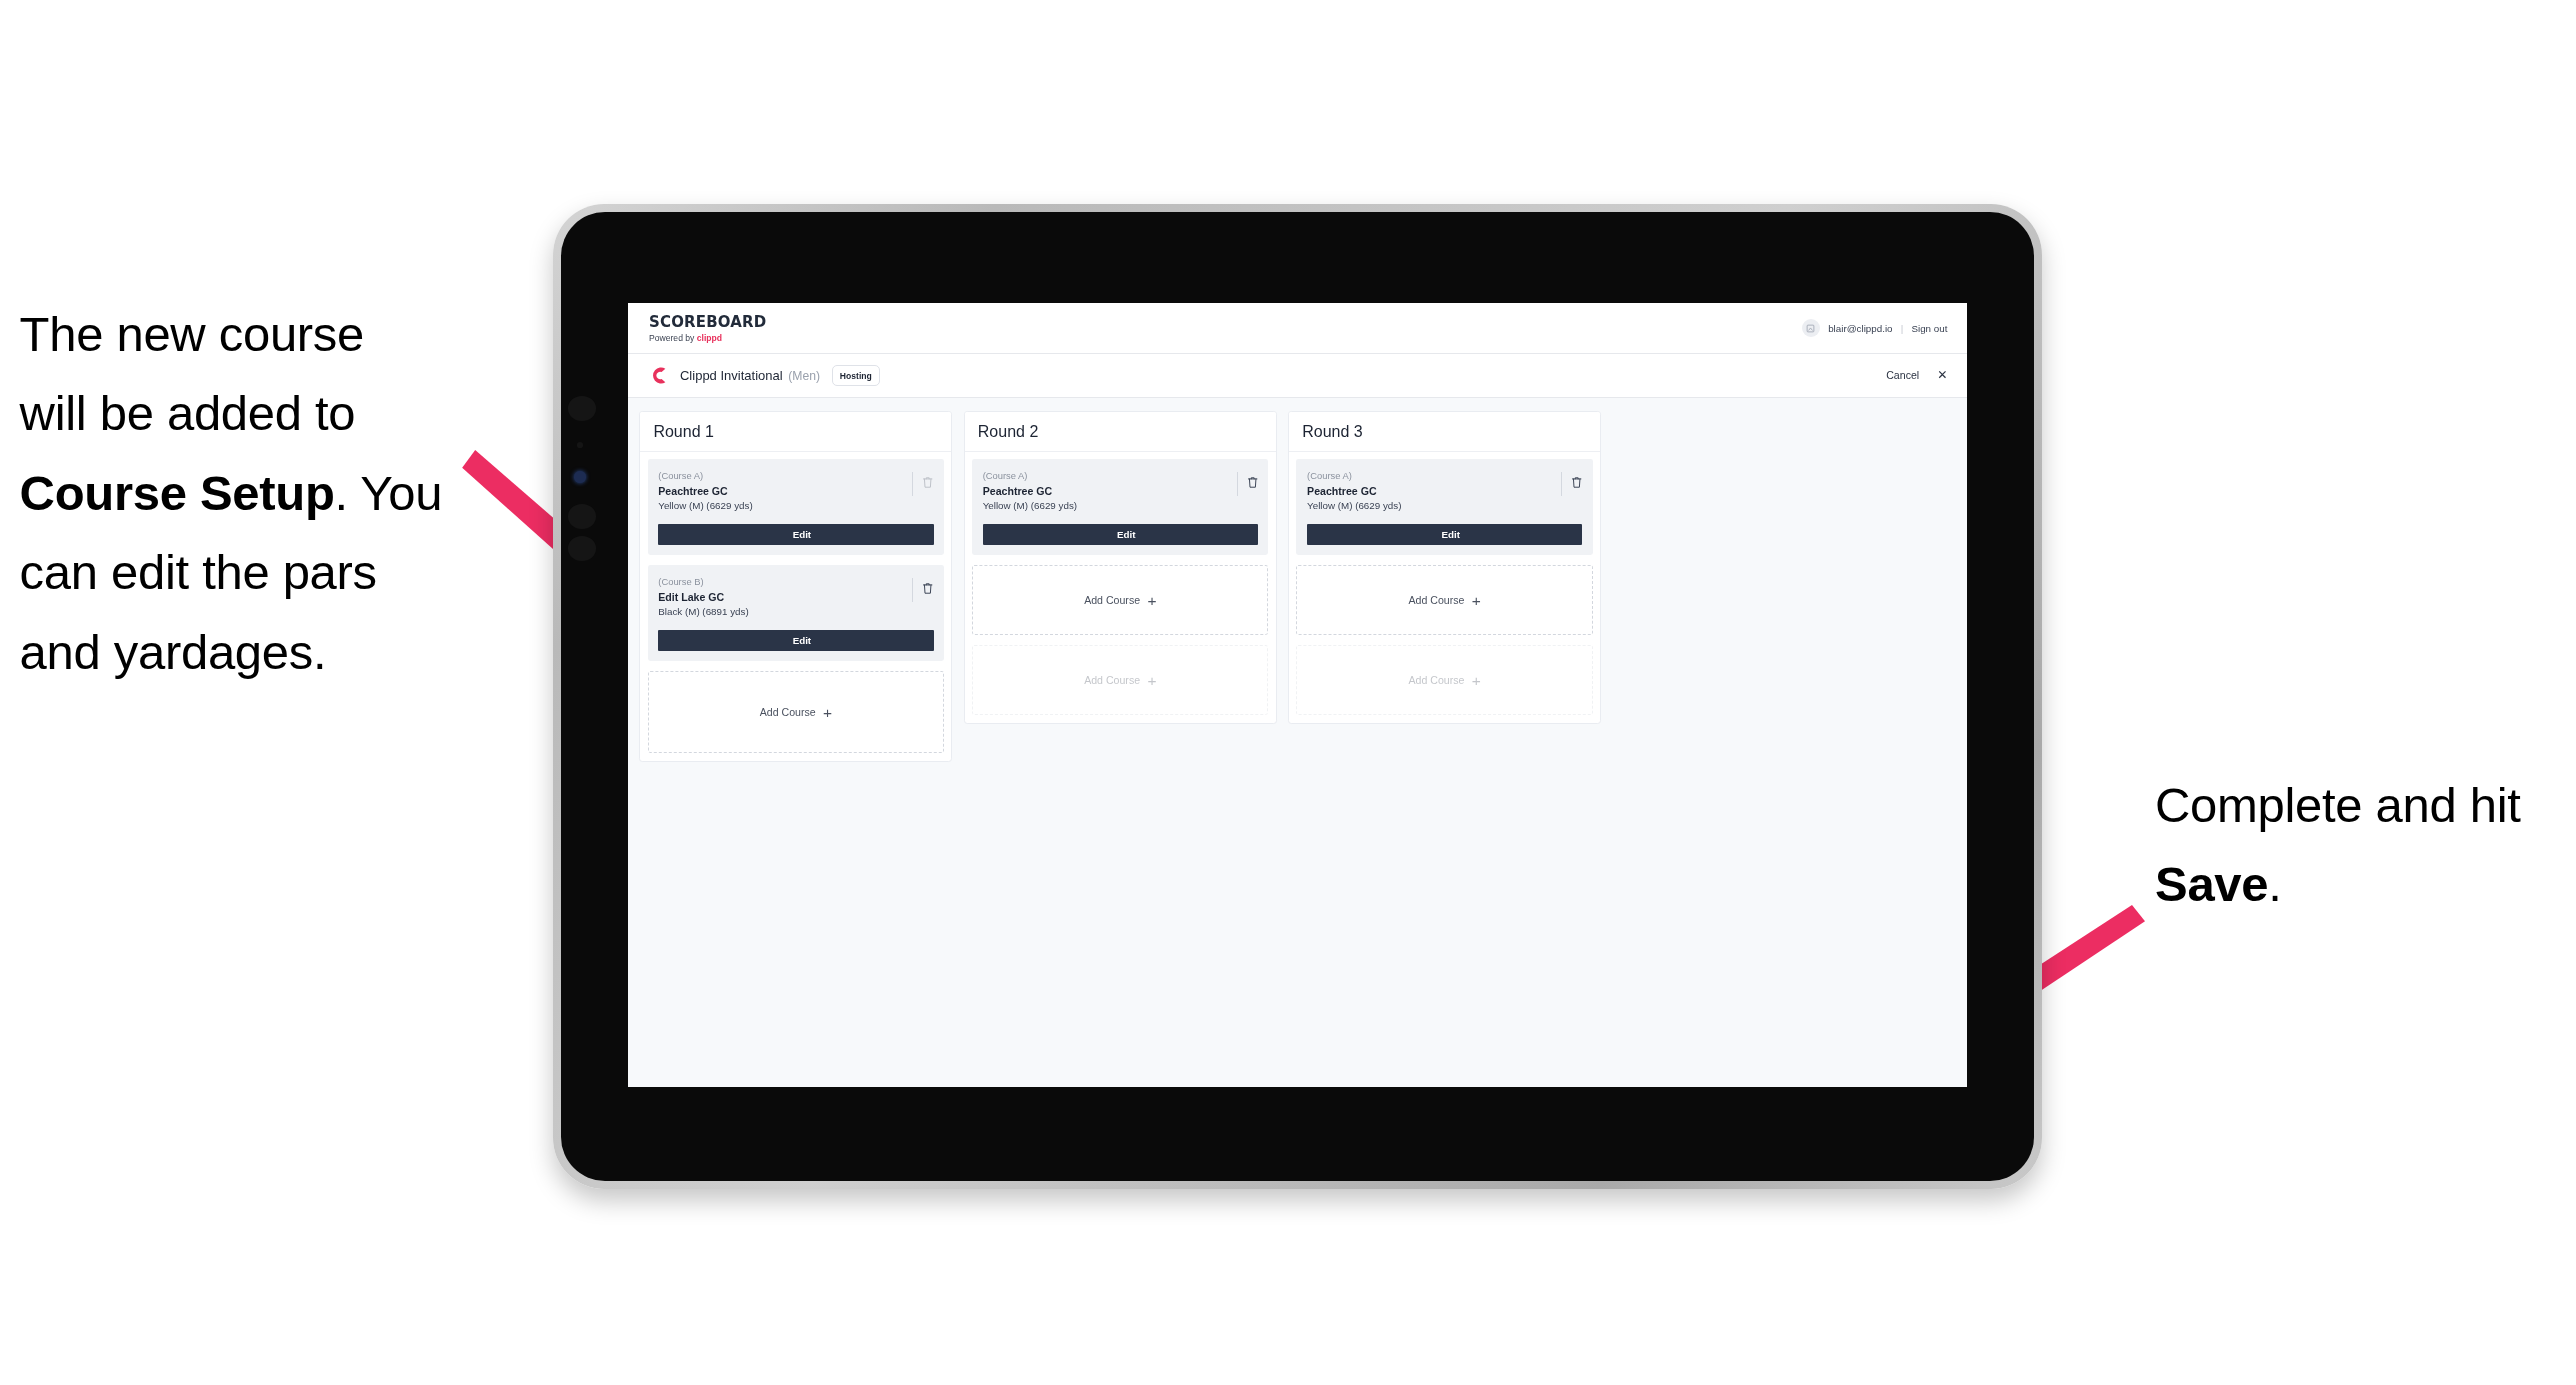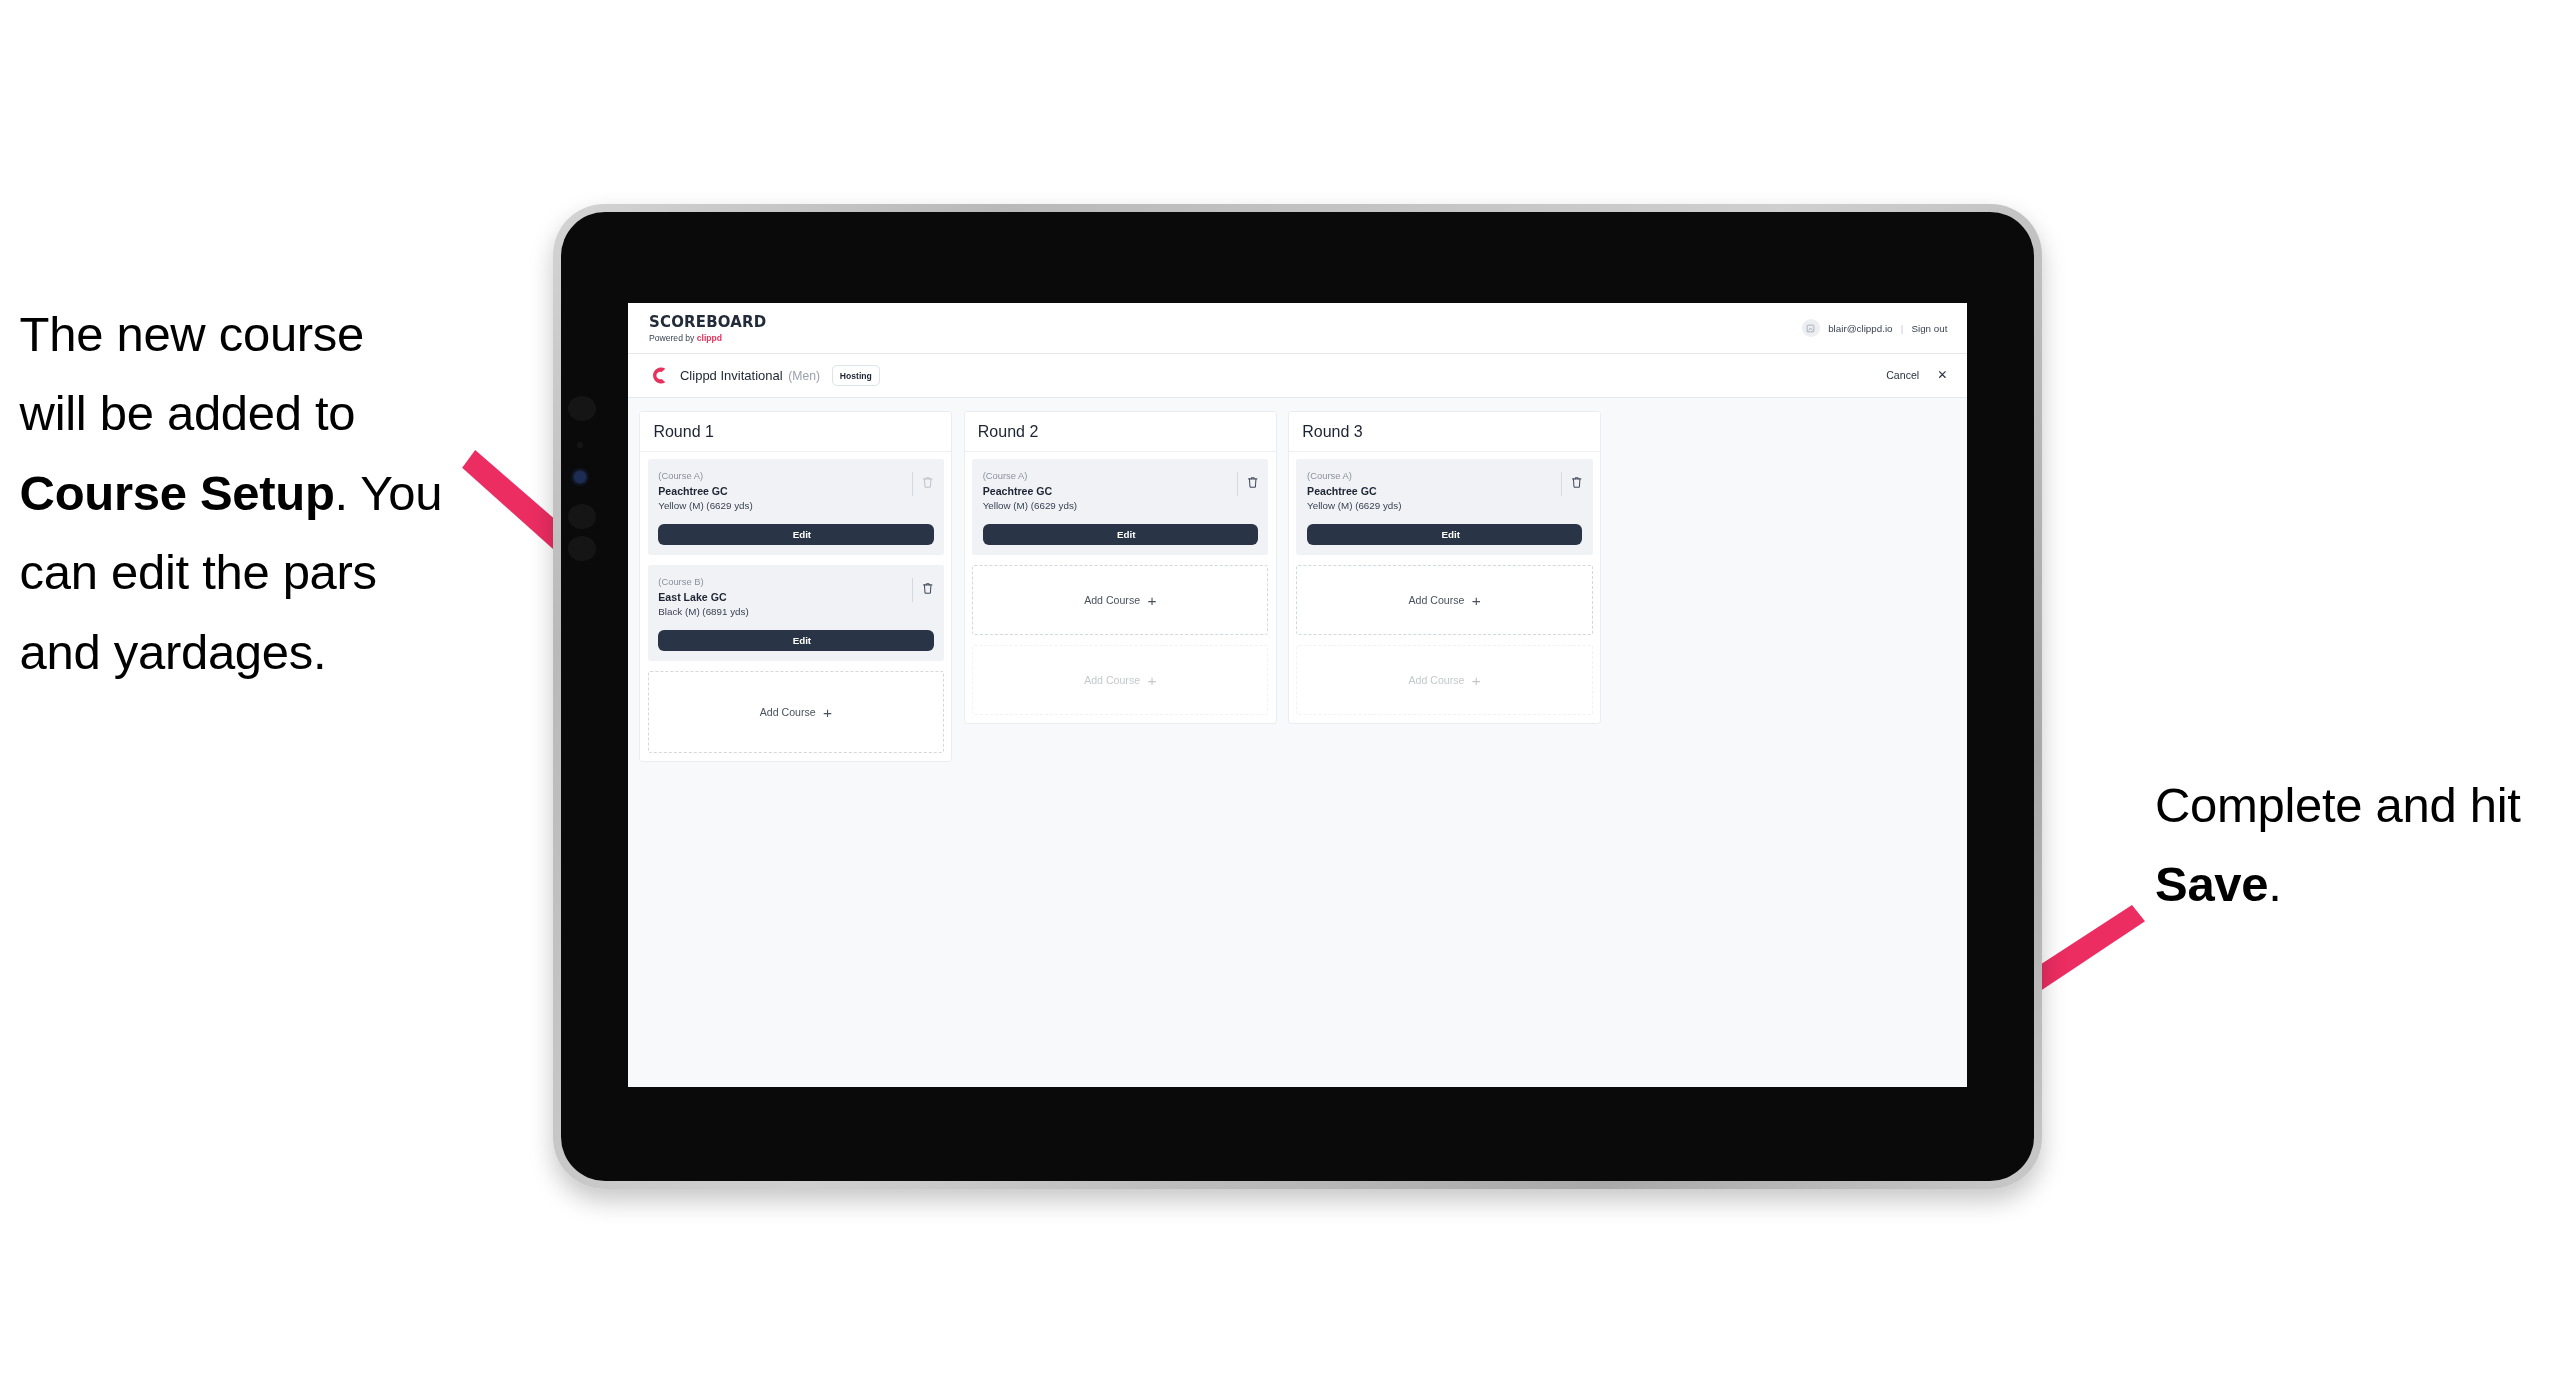--- a/index.html
+++ b/index.html
@@ -159,21 +159,21 @@
   .course-top { display: flex; align-items: flex-start; }
   .course-info { flex: 1 1 auto; min-width: 0; }
   .course-tag { font-size: 9.4px; color: #8b929e; line-height: 1.45; }
   .course-name { font-size: 10.6px; font-weight: 700; color: #1d2433; line-height: 1.55; }
   .course-tee { font-size: 9.8px; color: #3a4253; line-height: 1.5; }
   .course-actions { display: flex; align-items: center; gap: 9px; padding-top: 2.4px; flex: 0 0 auto; }
   .vdiv { width: 0.8px; height: 24.5px; background: #d4d8df; }
   .trash { cursor: pointer; }
   .trash.muted { opacity: .28; }
   .edit-btn {
-    margin-top: 9.8px; height: 21px; border-radius: 6px; background: #2a3447;
+    margin-top: 9.8px; height: 21px; border-radius: 1px; background: #2a3447;
     color: #ffffff; font-size: 9.8px; font-weight: 700;
     display: flex; align-items: center; justify-content: center; cursor: pointer; padding-left: 12px;
   }
 
   .add-card {
     border: 0.8px dashed #d3d7de; border-radius: 2.4px;
     height: 70px; display: flex; align-items: center; justify-content: center;
     gap: 7.3px; cursor: pointer; background: #fff;
   }
   .add-card .lbl { font-size: 10.6px; color: #4a515f; }
@@ -273,21 +273,21 @@
                 </div>
               </div>
             </div>
             <div class="edit-btn">Edit</div>
           </div>
 
           <div class="course-card">
             <div class="course-top">
               <div class="course-info">
                 <div class="course-tag">(Course B)</div>
-                <div class="course-name">East Lake GC</div>
+                <div class="course-name">Edit Lake GC</div>
                 <div class="course-tee">Black (M) (6891 yds)</div>
               </div>
               <div class="course-actions">
                 <div class="vdiv"></div>
                 <div class="trash">
                   <svg width="11.4" height="13" viewBox="0 0 14 16" fill="none" stroke="#3a4253" stroke-width="1.2" stroke-linecap="round" stroke-linejoin="round">
                     <path d="M1.8 3.6h10.4M5.2 3.6V2.2h3.6v1.4M3 3.6l.7 10.2h6.6L11 3.6"></path>
                   </svg>
                 </div>
               </div>

